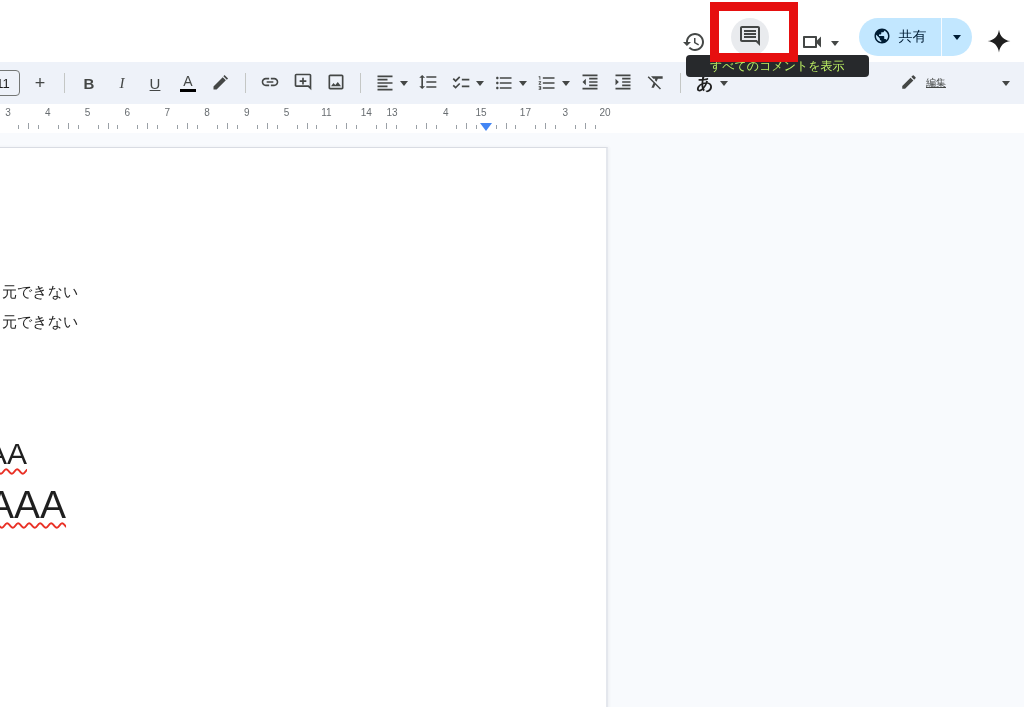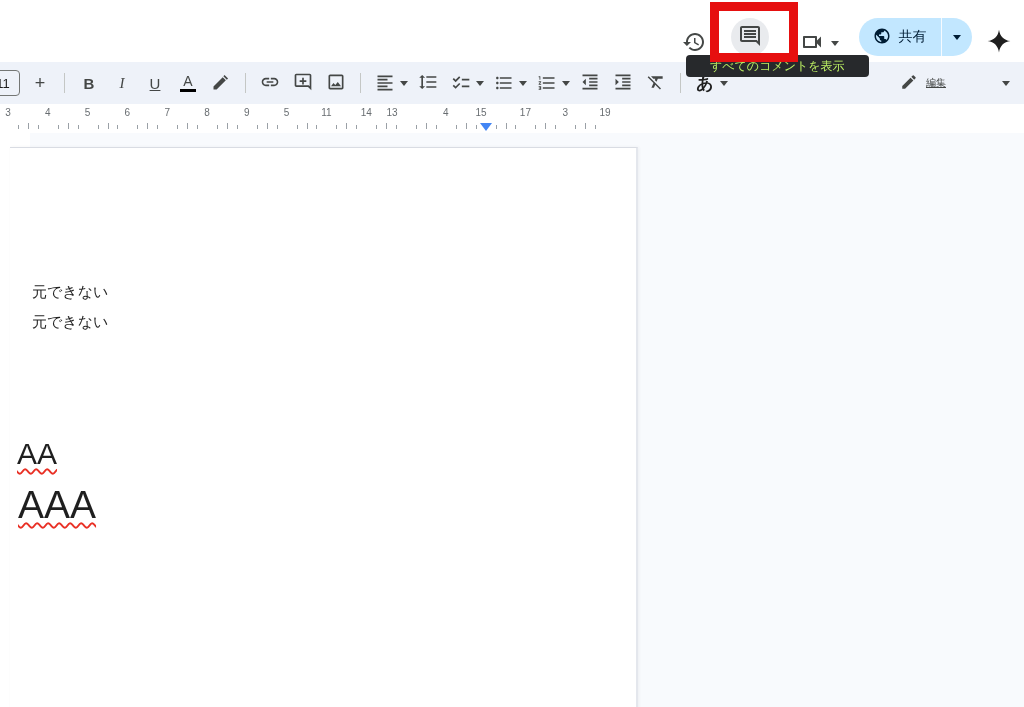--- a/index.html
+++ b/index.html
@@ -73,21 +73,21 @@
   .ruler { position:relative; height:29px; background:#fff; }
   .rnum { position:absolute; top:3px; transform:translateX(-50%);
     font-size:10px; color:#686d71; }
   .rtick { position:absolute; bottom:4px; width:1px; height:4px; background:#9aa0a6; }
   .rtick.mid { height:6px; }
   .indent-marker { position:absolute; bottom:2px; width:0; height:0;
     border-left:6px solid transparent; border-right:6px solid transparent;
     border-top:8px solid var(--ruler_marker_blue,#4285f4); cursor:col-resize; }
 
   
-  .canvas { position:relative; height:574px; background:var(--canvas_bg,#f8fafd);margin-left:30px; }
+  .canvas { position:relative; height:574px; background:var(--canvas_bg,#f8fafd); }
   .page { position:absolute; left:-20px; top:14px; bottom:-10px; width:628px;
     background:#fff; border-top:1px solid #d9dce3; border-right:2px solid #e4e7ed;
     box-shadow:1px 0 3px rgba(60,64,67,.06); cursor:text; }
   .doc-line { position:absolute; color:#1f1f1f; white-space:nowrap; }
   .line-body { font-size:15px; line-height:20px; left:22px; }
   .line-1 { top:134px; } .line-2 { top:164px; }
   .line-h-small { font-size:30px; line-height:36px; left:7px; top:288px; }
   .line-h-large { font-size:39px; line-height:46px; left:8px; top:334px; }
   .misspell { text-decoration-line:underline; text-decoration-style:wavy;
     text-decoration-color:var(--spellcheck_red,#e93025);
@@ -258,21 +258,21 @@
       <span class="rnum" style="left: 207px;">8</span>
       <span class="rnum" style="left: 246.8px;">9</span>
       <span class="rnum" style="left: 286.6px;">5</span>
       <span class="rnum" style="left: 326.4px;">11</span>
       <span class="rnum" style="left: 366.2px;">14</span>
       <span class="rnum" style="left: 392px;">13</span>
       <span class="rnum" style="left: 445.8px;">4</span>
       <span class="rnum" style="left: 481px;">15</span>
       <span class="rnum" style="left: 525.4px;">17</span>
       <span class="rnum" style="left: 565.2px;">3</span>
-      <span class="rnum" style="left: 605px;">19</span>
+      <span class="rnum" style="left: 605px;">20</span>
       <i class="rtick" style="left: 17.95px;"></i>
       <i class="rtick mid" style="left: 27.9px;"></i>
       <i class="rtick" style="left: 37.85px;"></i>
       <i class="rtick" style="left: 57.75px;"></i>
       <i class="rtick mid" style="left: 67.7px;"></i>
       <i class="rtick" style="left: 77.65px;"></i>
       <i class="rtick" style="left: 97.55px;"></i>
       <i class="rtick mid" style="left: 107.5px;"></i>
       <i class="rtick" style="left: 117.45px;"></i>
       <i class="rtick" style="left: 137.35px;"></i>

